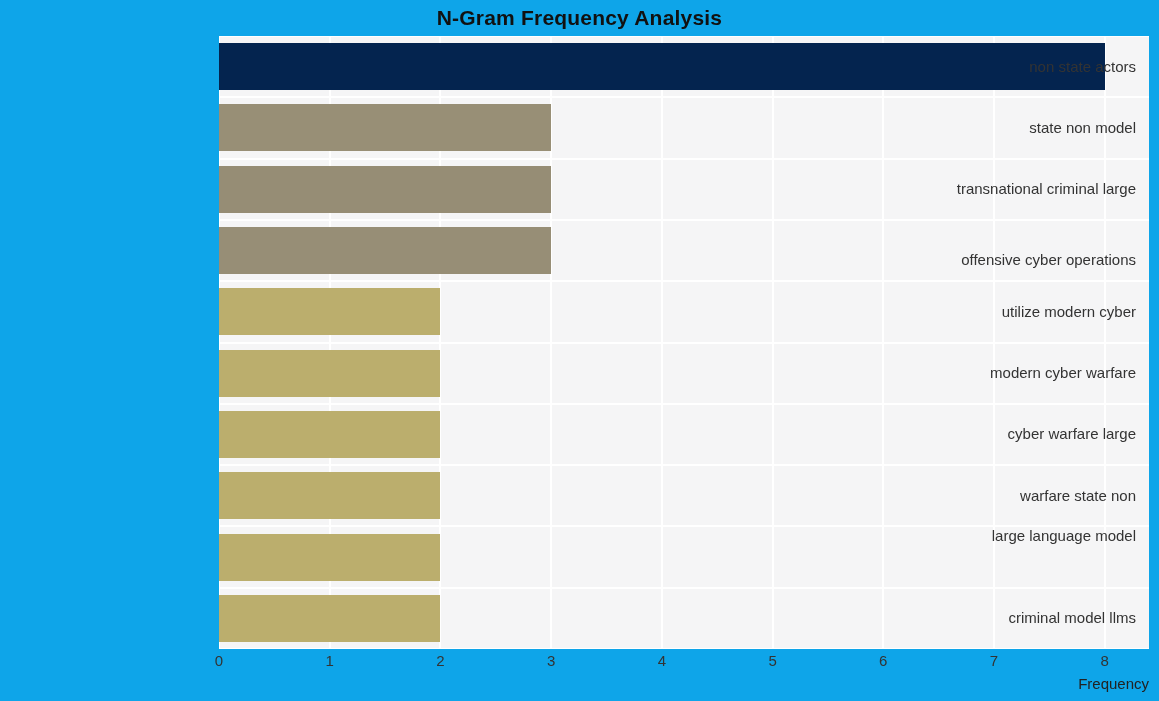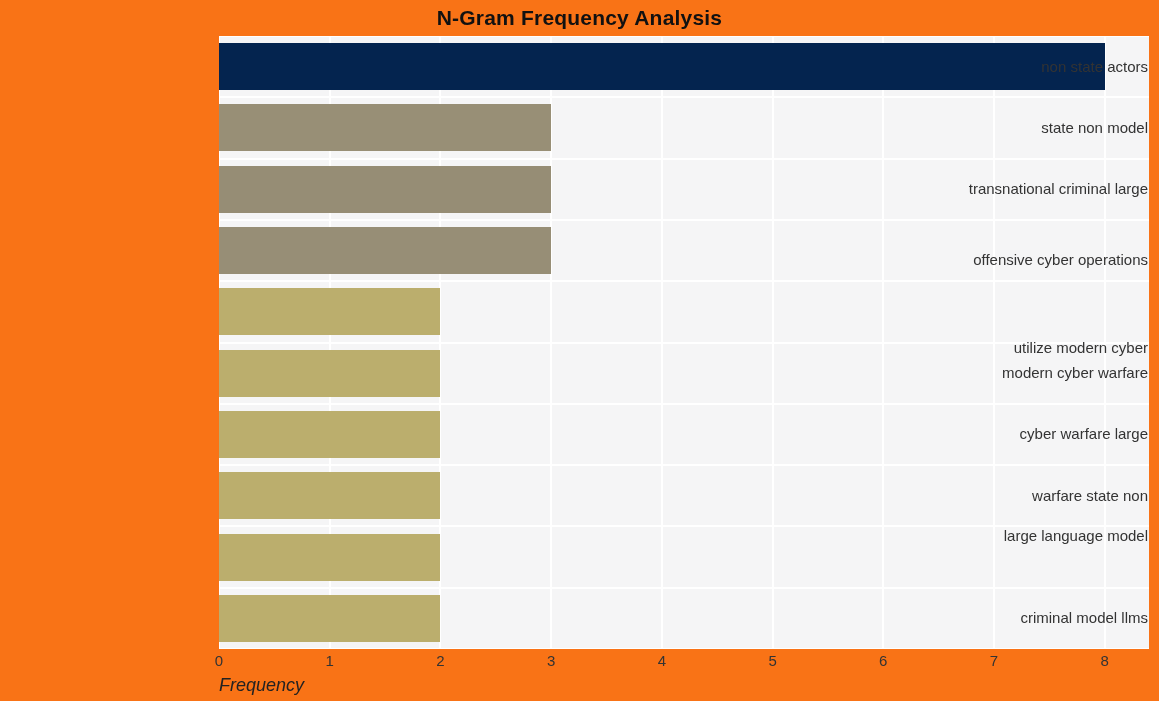--- a/index.html
+++ b/index.html
@@ -13,21 +13,21 @@
     font-family: "Liberation Sans", sans-serif;
     overflow: hidden;
     position: relative;
   }
 
   #figure {
     position: absolute;
     left: 0; top: 0;
     width: 1159px;
     height: 701px;
-    background: #f97316;
+    background: #0ea5e9;
   }
 
   #chart-title {
     position: absolute;
     left: 0;
     top: 6px;
     width: 1159px;
     text-align: center;
     font-size: 21px;
     font-weight: bold;
@@ -68,44 +68,43 @@
 
   
   .ytick {
     position: absolute;
     right: 0;
     width: 210px;
     text-align: right;
     font-size: 15px;
     color: #333333;
     white-space: nowrap;
-    padding-right: 11px;
+    padding-right: 23px;
     box-sizing: border-box;
   }
 
   
   .xtick {
     position: absolute;
     top: 652px;
     width: 60px;
     margin-left: -30px;
     text-align: center;
     font-size: 15px;
     color: #333333;
   }
 
   #xlabel {
     position: absolute;
     top: 675px;
     left: 219px;
     width: 930px;
-    text-align: left;
-    font-size: 18px;
+    text-align: right;
+    font-size: 15px;
     color: #222222;
-    font-style: italic;
   }
 </style>
 </head>
 <body>
 
 <div id="figure">
 
   <div id="chart-title">N-Gram Frequency Analysis</div>
 
   <div id="plot-area">
@@ -139,21 +138,21 @@
       <div class="bar" title="warfare state non: 2" style="top: 436.25px; height: 47px; width: 221.429px; background: rgb(187, 174, 109);"></div>
       <div class="bar" title="large language model: 2" style="top: 497.55px; height: 47px; width: 221.429px; background: rgb(187, 174, 109);"></div>
       <div class="bar" title="language model llms: 2" style="top: 558.85px; height: 47px; width: 221.429px; background: rgb(187, 174, 109);"></div>
     </div>
 
   <div id="ytick-layer">
       <div class="ytick" style="top: 57.65px;">non state actors</div>
       <div class="ytick" style="top: 118.95px;">state non model</div>
       <div class="ytick" style="top: 180.25px;">transnational criminal large</div>
       <div class="ytick" style="top: 251px;">offensive cyber operations</div>
-      <div class="ytick" style="top: 302.85px; margin-top: 36px;">utilize modern cyber</div>
+      <div class="ytick" style="top: 302.85px;">utilize modern cyber</div>
       <div class="ytick" style="top: 364.15px;">modern cyber warfare</div>
       <div class="ytick" style="top: 425.45px;">cyber warfare large</div>
       <div class="ytick" style="top: 486.75px;">warfare state non</div>
       <div class="ytick" style="top: 527px;">large language model</div>
       <div class="ytick" style="top: 609.35px;">criminal model llms</div>
     </div>
   <div id="xtick-layer">
       <div class="xtick" style="left: 219px;">0</div>
       <div class="xtick" style="left: 329.714px;">1</div>
       <div class="xtick" style="left: 440.429px;">2</div>

